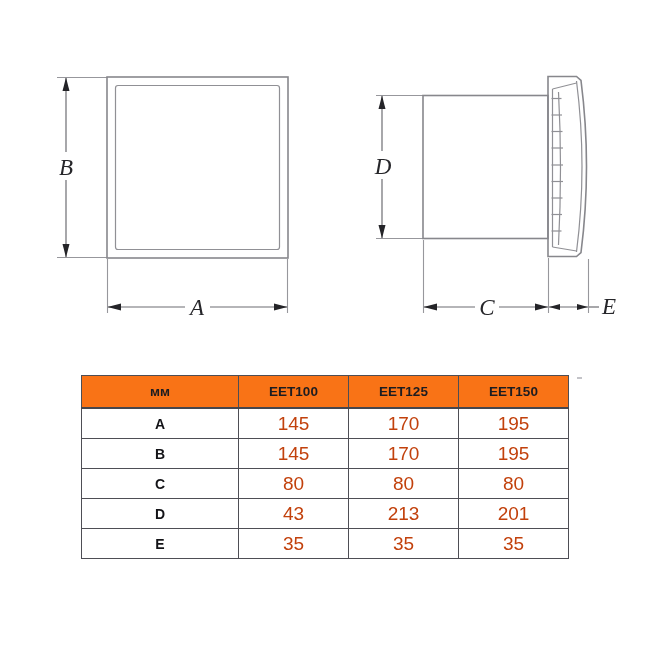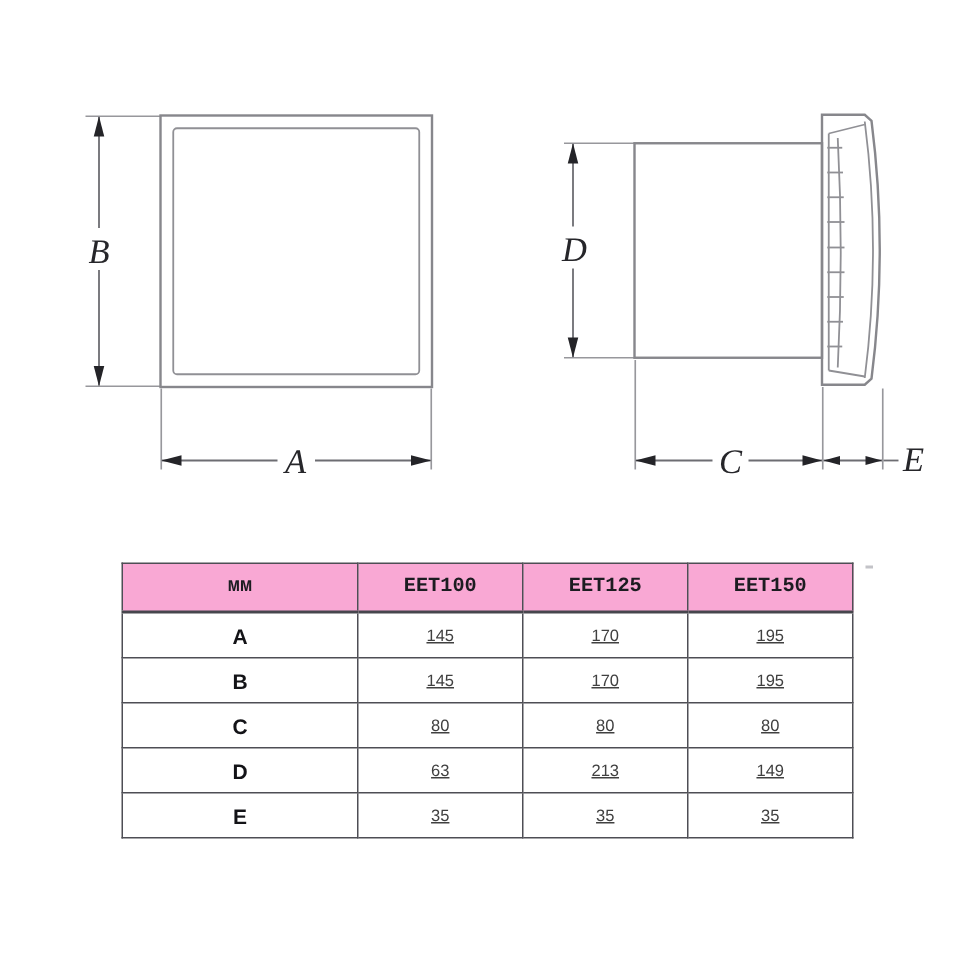--- a/index.html
+++ b/index.html
@@ -32,42 +32,40 @@
     width:487px;
     background:#ffffff;
   }
   .spec-table th,.spec-table td{
     border:1px solid #4e4e55;
     text-align:center;
     vertical-align:middle;
     padding:0;
   }
   .spec-table thead th{
-    background:#f9a8d4;
+    background:#f97316;
     height:31px;
     font-size:13.5px;
     font-weight:bold;
     color:#1c1c21;
     border-bottom:2px solid #46464d;
-    font-family:Liberation Mono, monospace;
   }
   .spec-table tbody th{
     height:29px;
     font-size:14px;
     font-weight:bold;
     color:#131317;
     background:#ffffff;
   }
   .spec-table tbody td{
     height:29px;
-    font-size:11px;
+    font-size:19px;
     font-weight:normal;
-    color:#404040;
-    background:#ffffff;
-    text-decoration:underline;
+    color:#c2410c;
+    background:#ffffff;
   }
   .artifact{
     position:absolute;
     background:#c3c3c8;
   }
 </style>
 </head>
 <body>
 
 <div class="canvas">
@@ -175,23 +173,23 @@
         <td>195</td>
       </tr>
       <tr>
         <th>C</th>
         <td>80</td>
         <td>80</td>
         <td>80</td>
       </tr>
       <tr>
         <th>D</th>
-        <td>63</td>
+        <td>43</td>
         <td>213</td>
-        <td>149</td>
+        <td>201</td>
       </tr>
       <tr>
         <th>E</th>
         <td>35</td>
         <td>35</td>
         <td>35</td>
       </tr>
     </tbody>
   </table>
 

